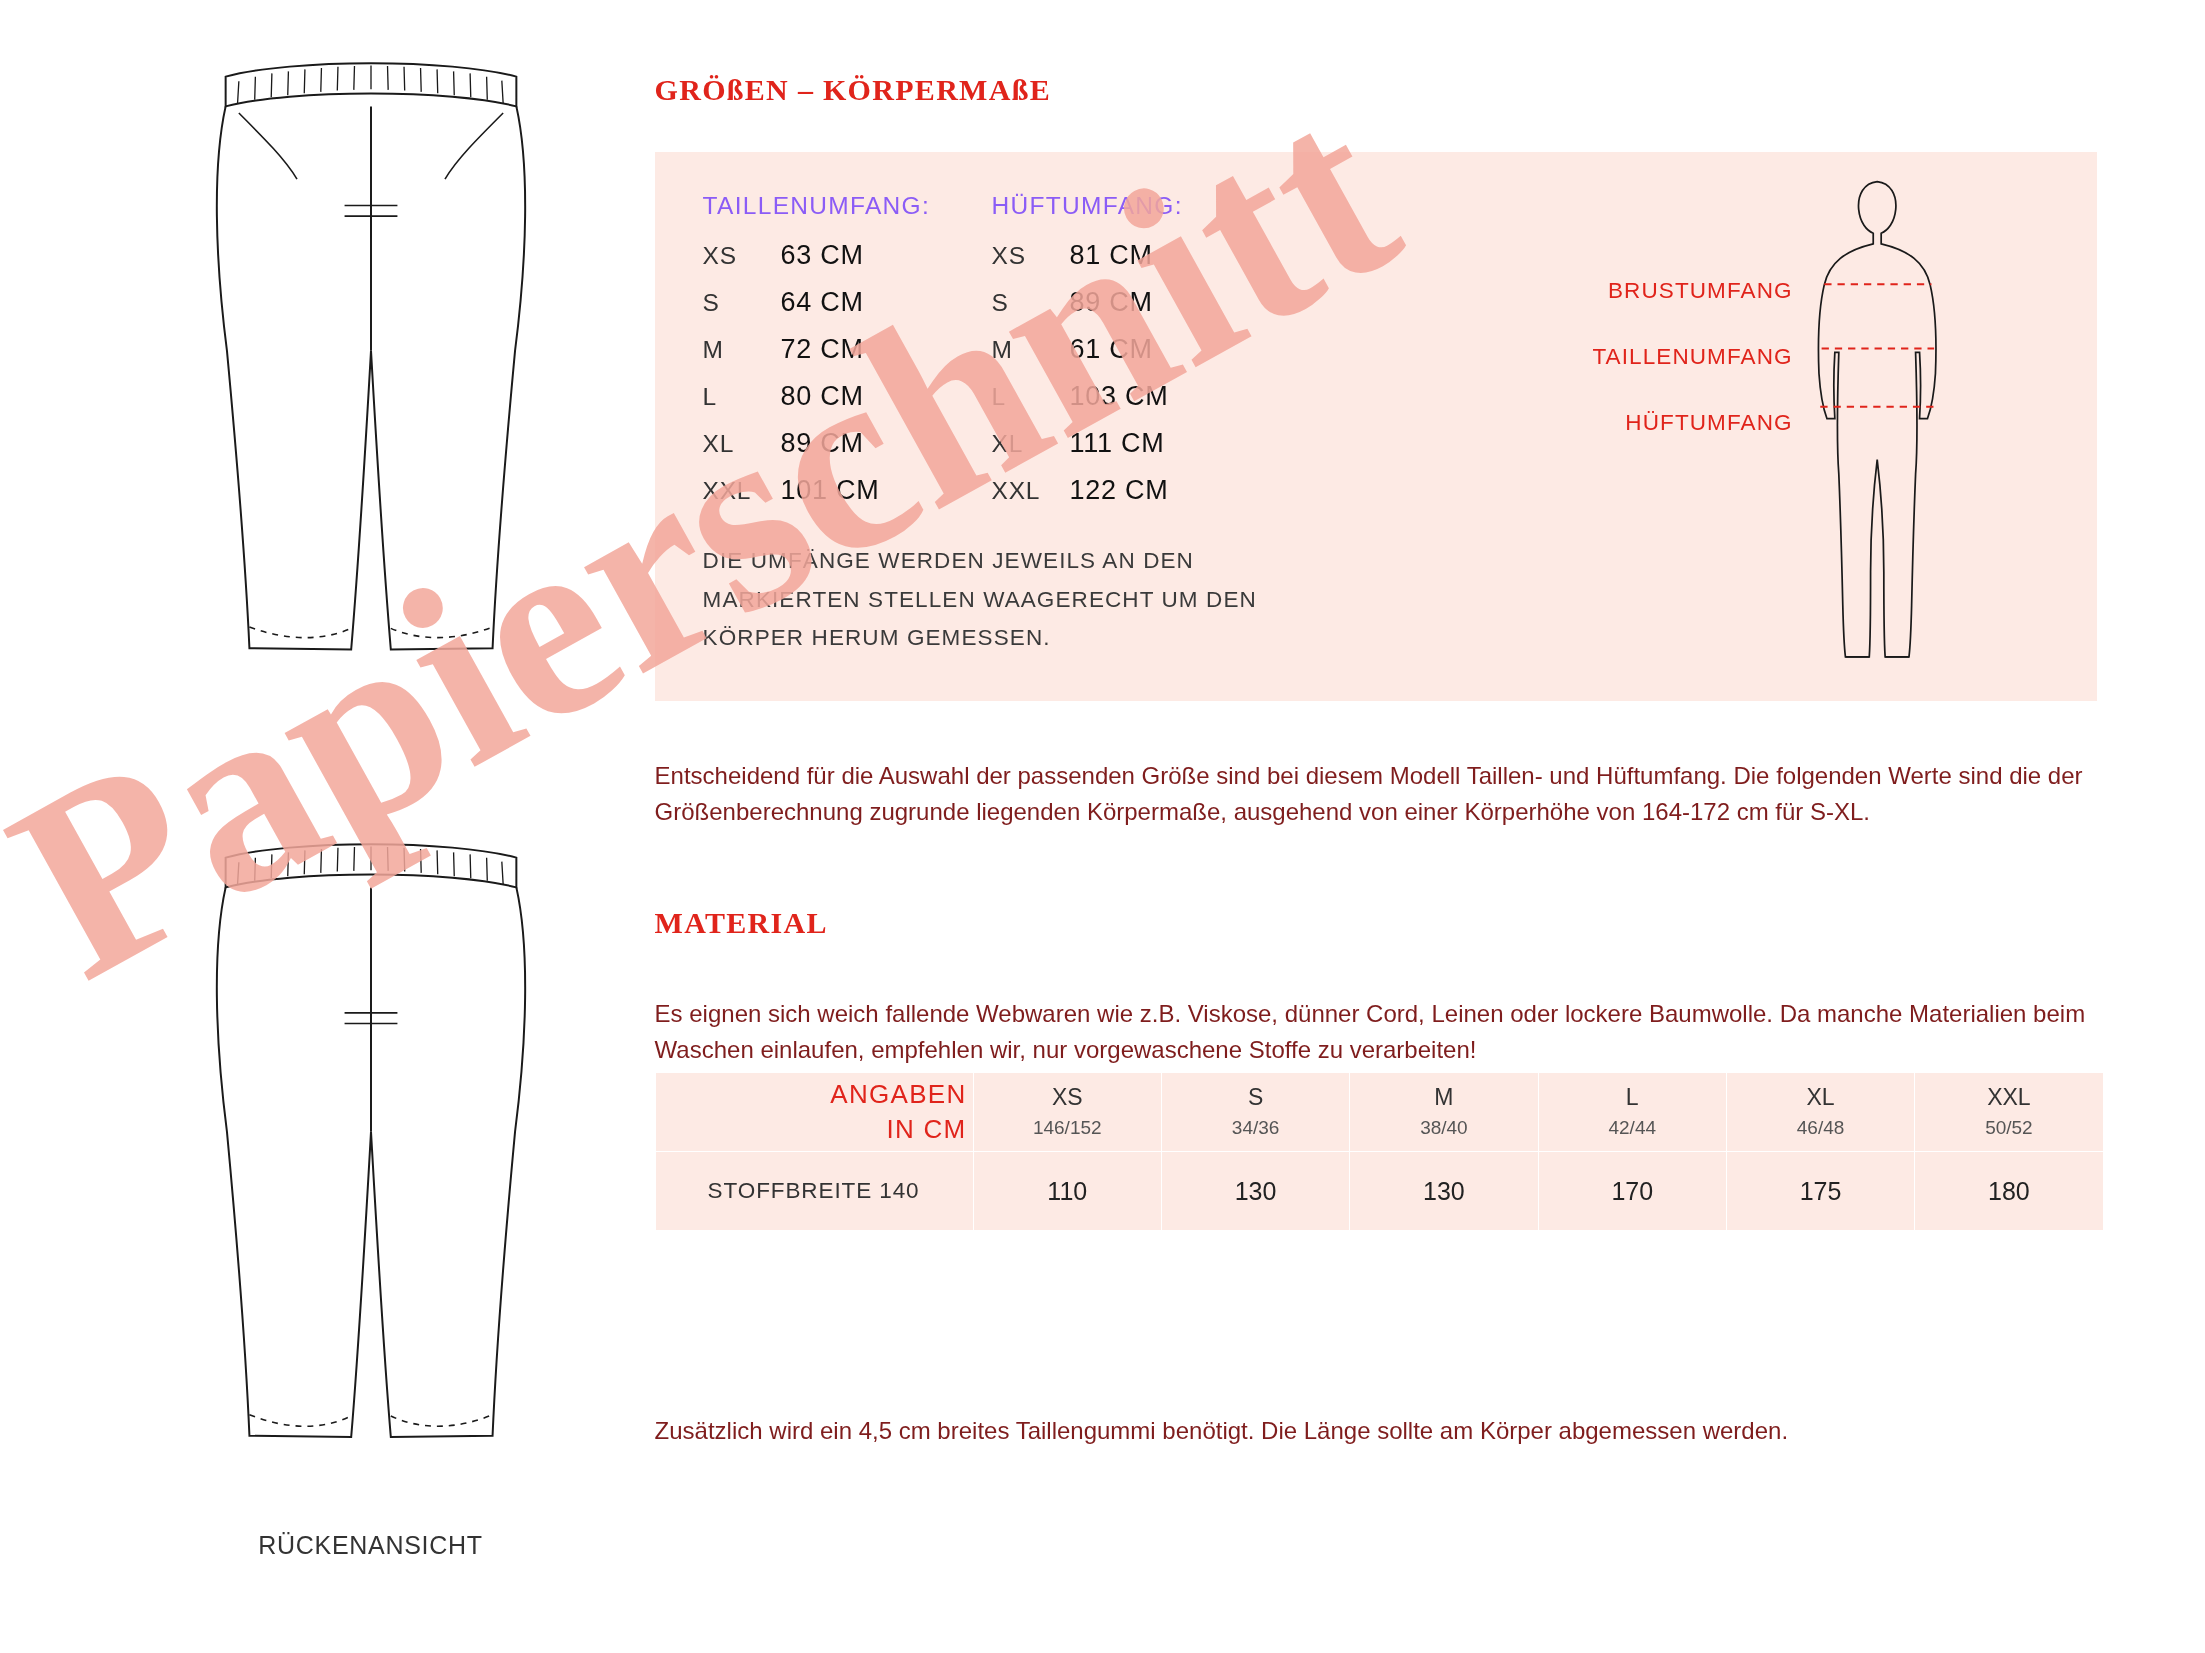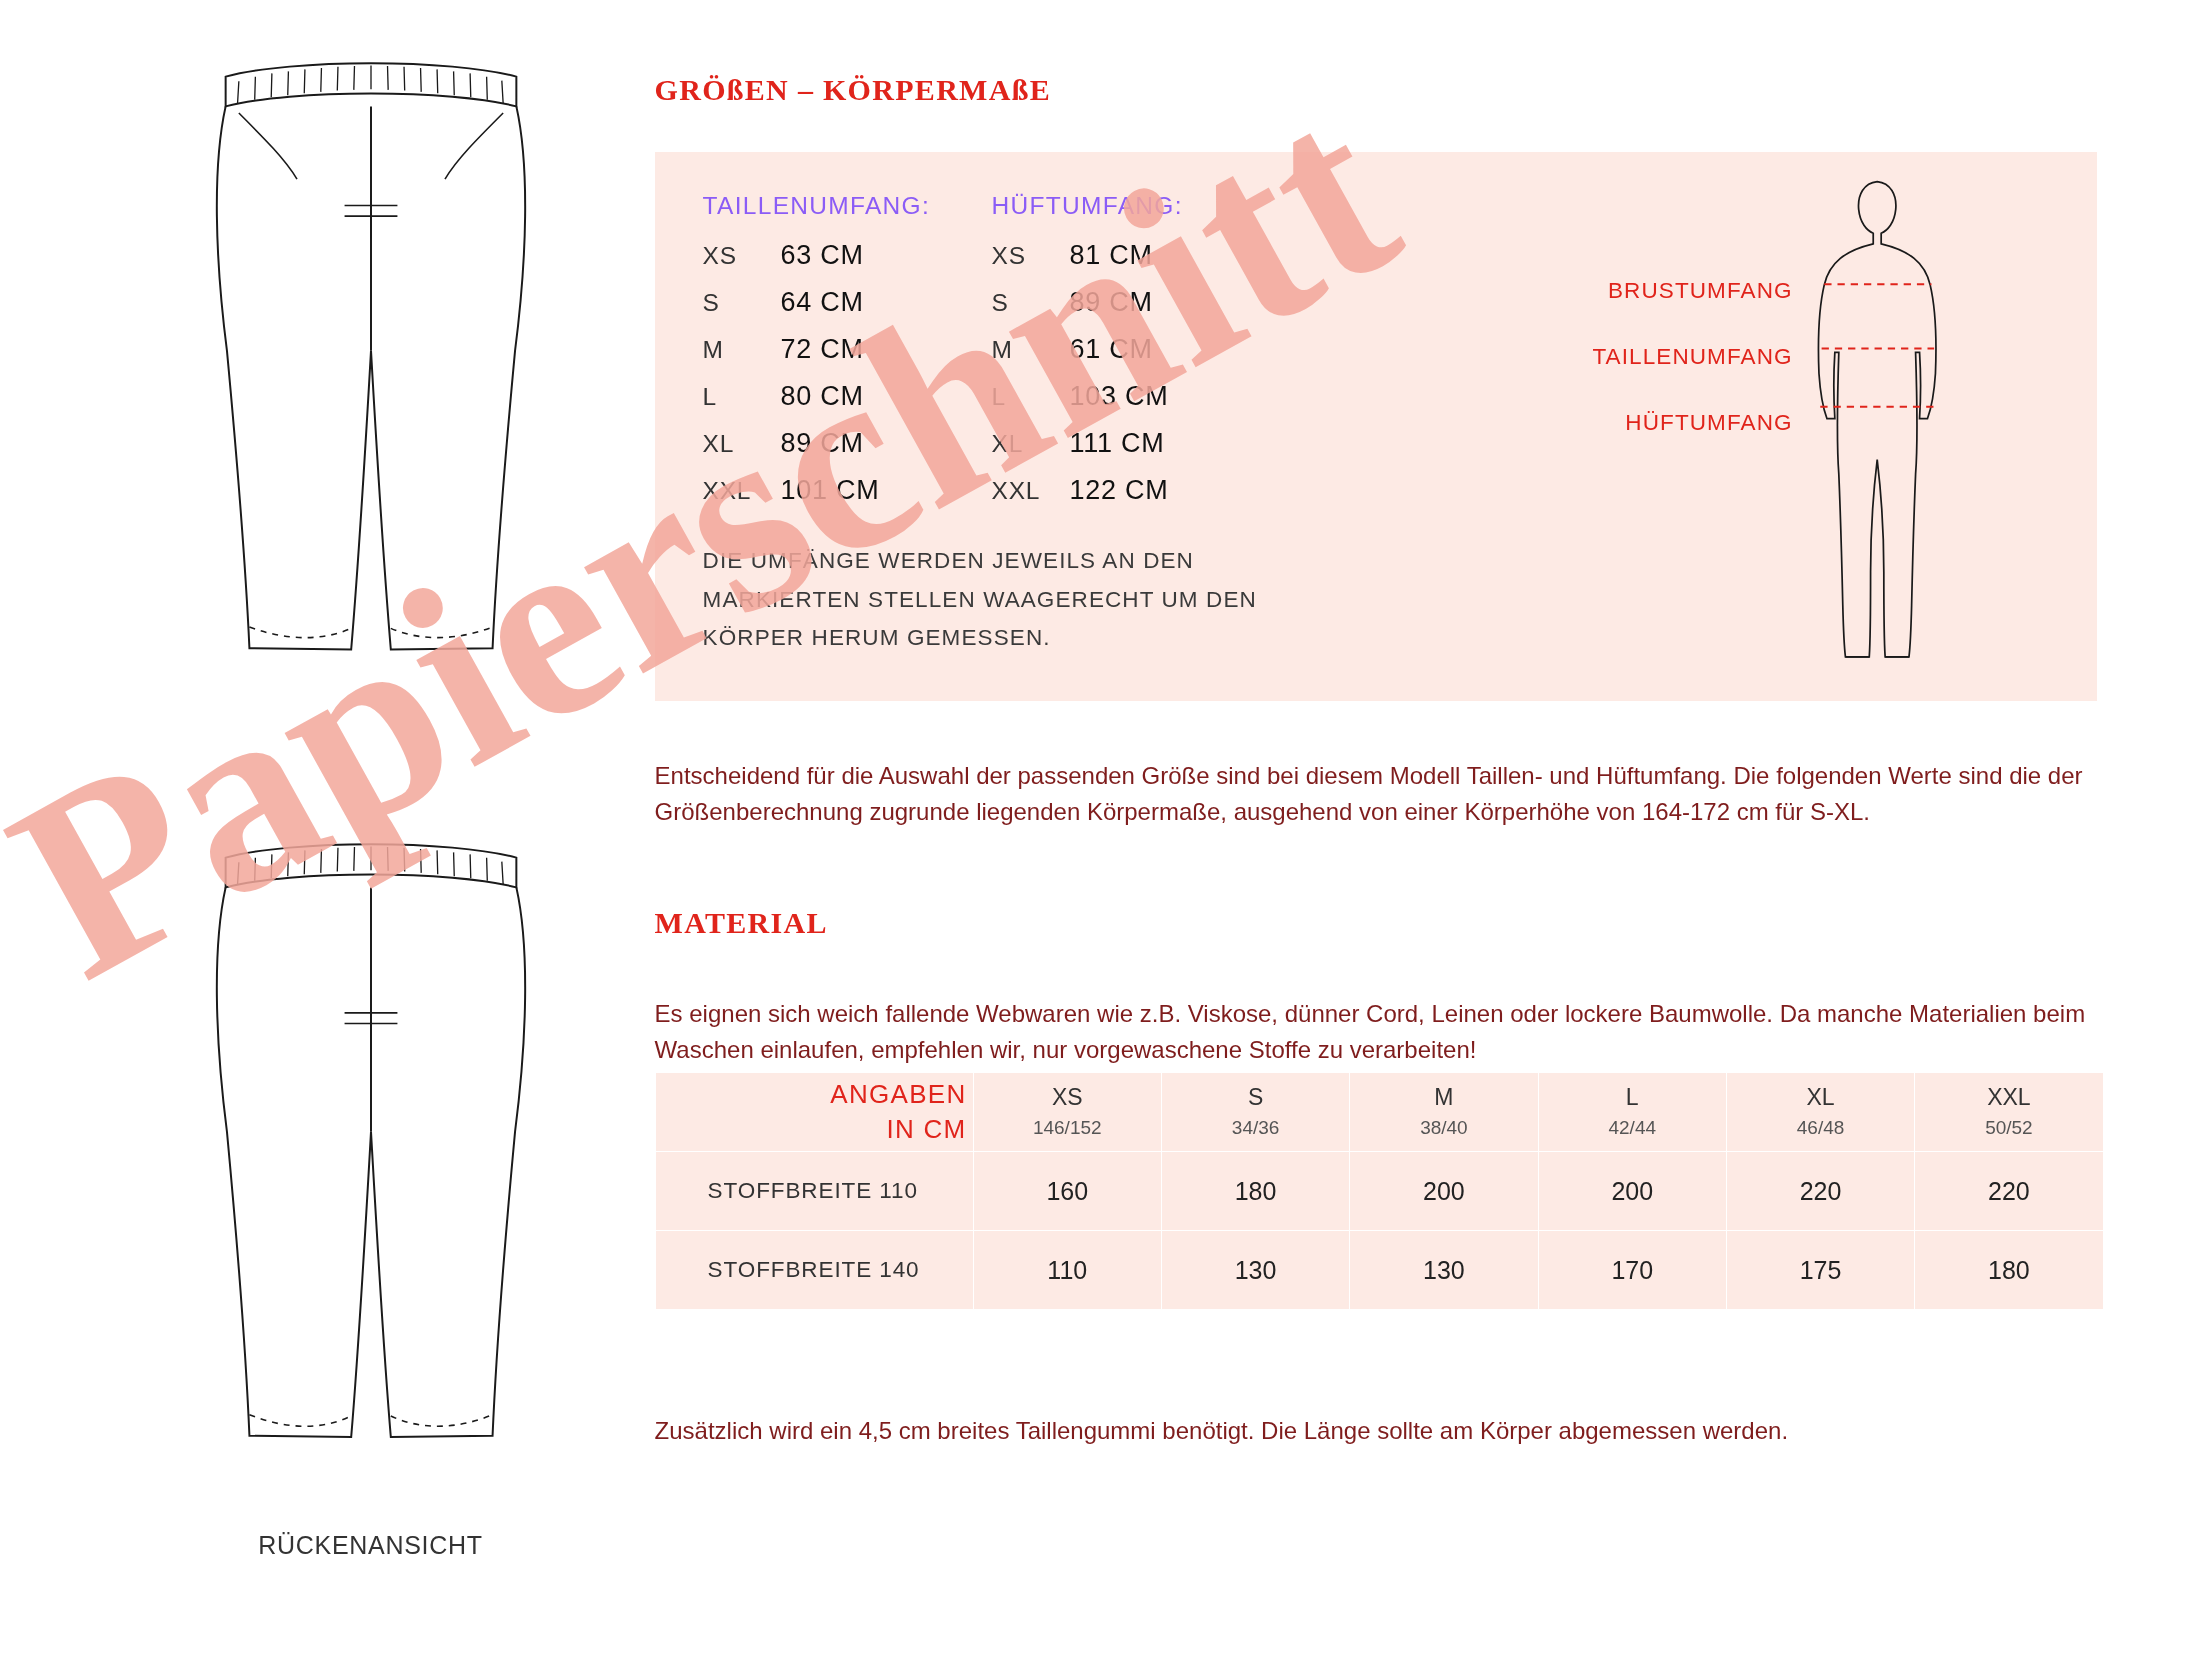--- a/index.html
+++ b/index.html
@@ -296,29 +296,20 @@
               <span class="sub">46/48</span>
             </th>
             <th class="hdr-size">
               <span>XXL</span>
               <span class="sub">50/52</span>
             </th>
           </tr>
         </thead>
         <tbody>
           <tr>
-            <td class="row-label">STOFFBREITE  110</td>
-            <td class="val">160</td>
-            <td class="val">180</td>
-            <td class="val">200</td>
-            <td class="val">200</td>
-            <td class="val">220</td>
-            <td class="val">220</td>
-          </tr>
-          <tr>
             <td class="row-label">STOFFBREITE  140</td>
             <td class="val">110</td>
             <td class="val">130</td>
             <td class="val">130</td>
             <td class="val">170</td>
             <td class="val">175</td>
             <td class="val">180</td>
           </tr>
         </tbody>
       </table>

